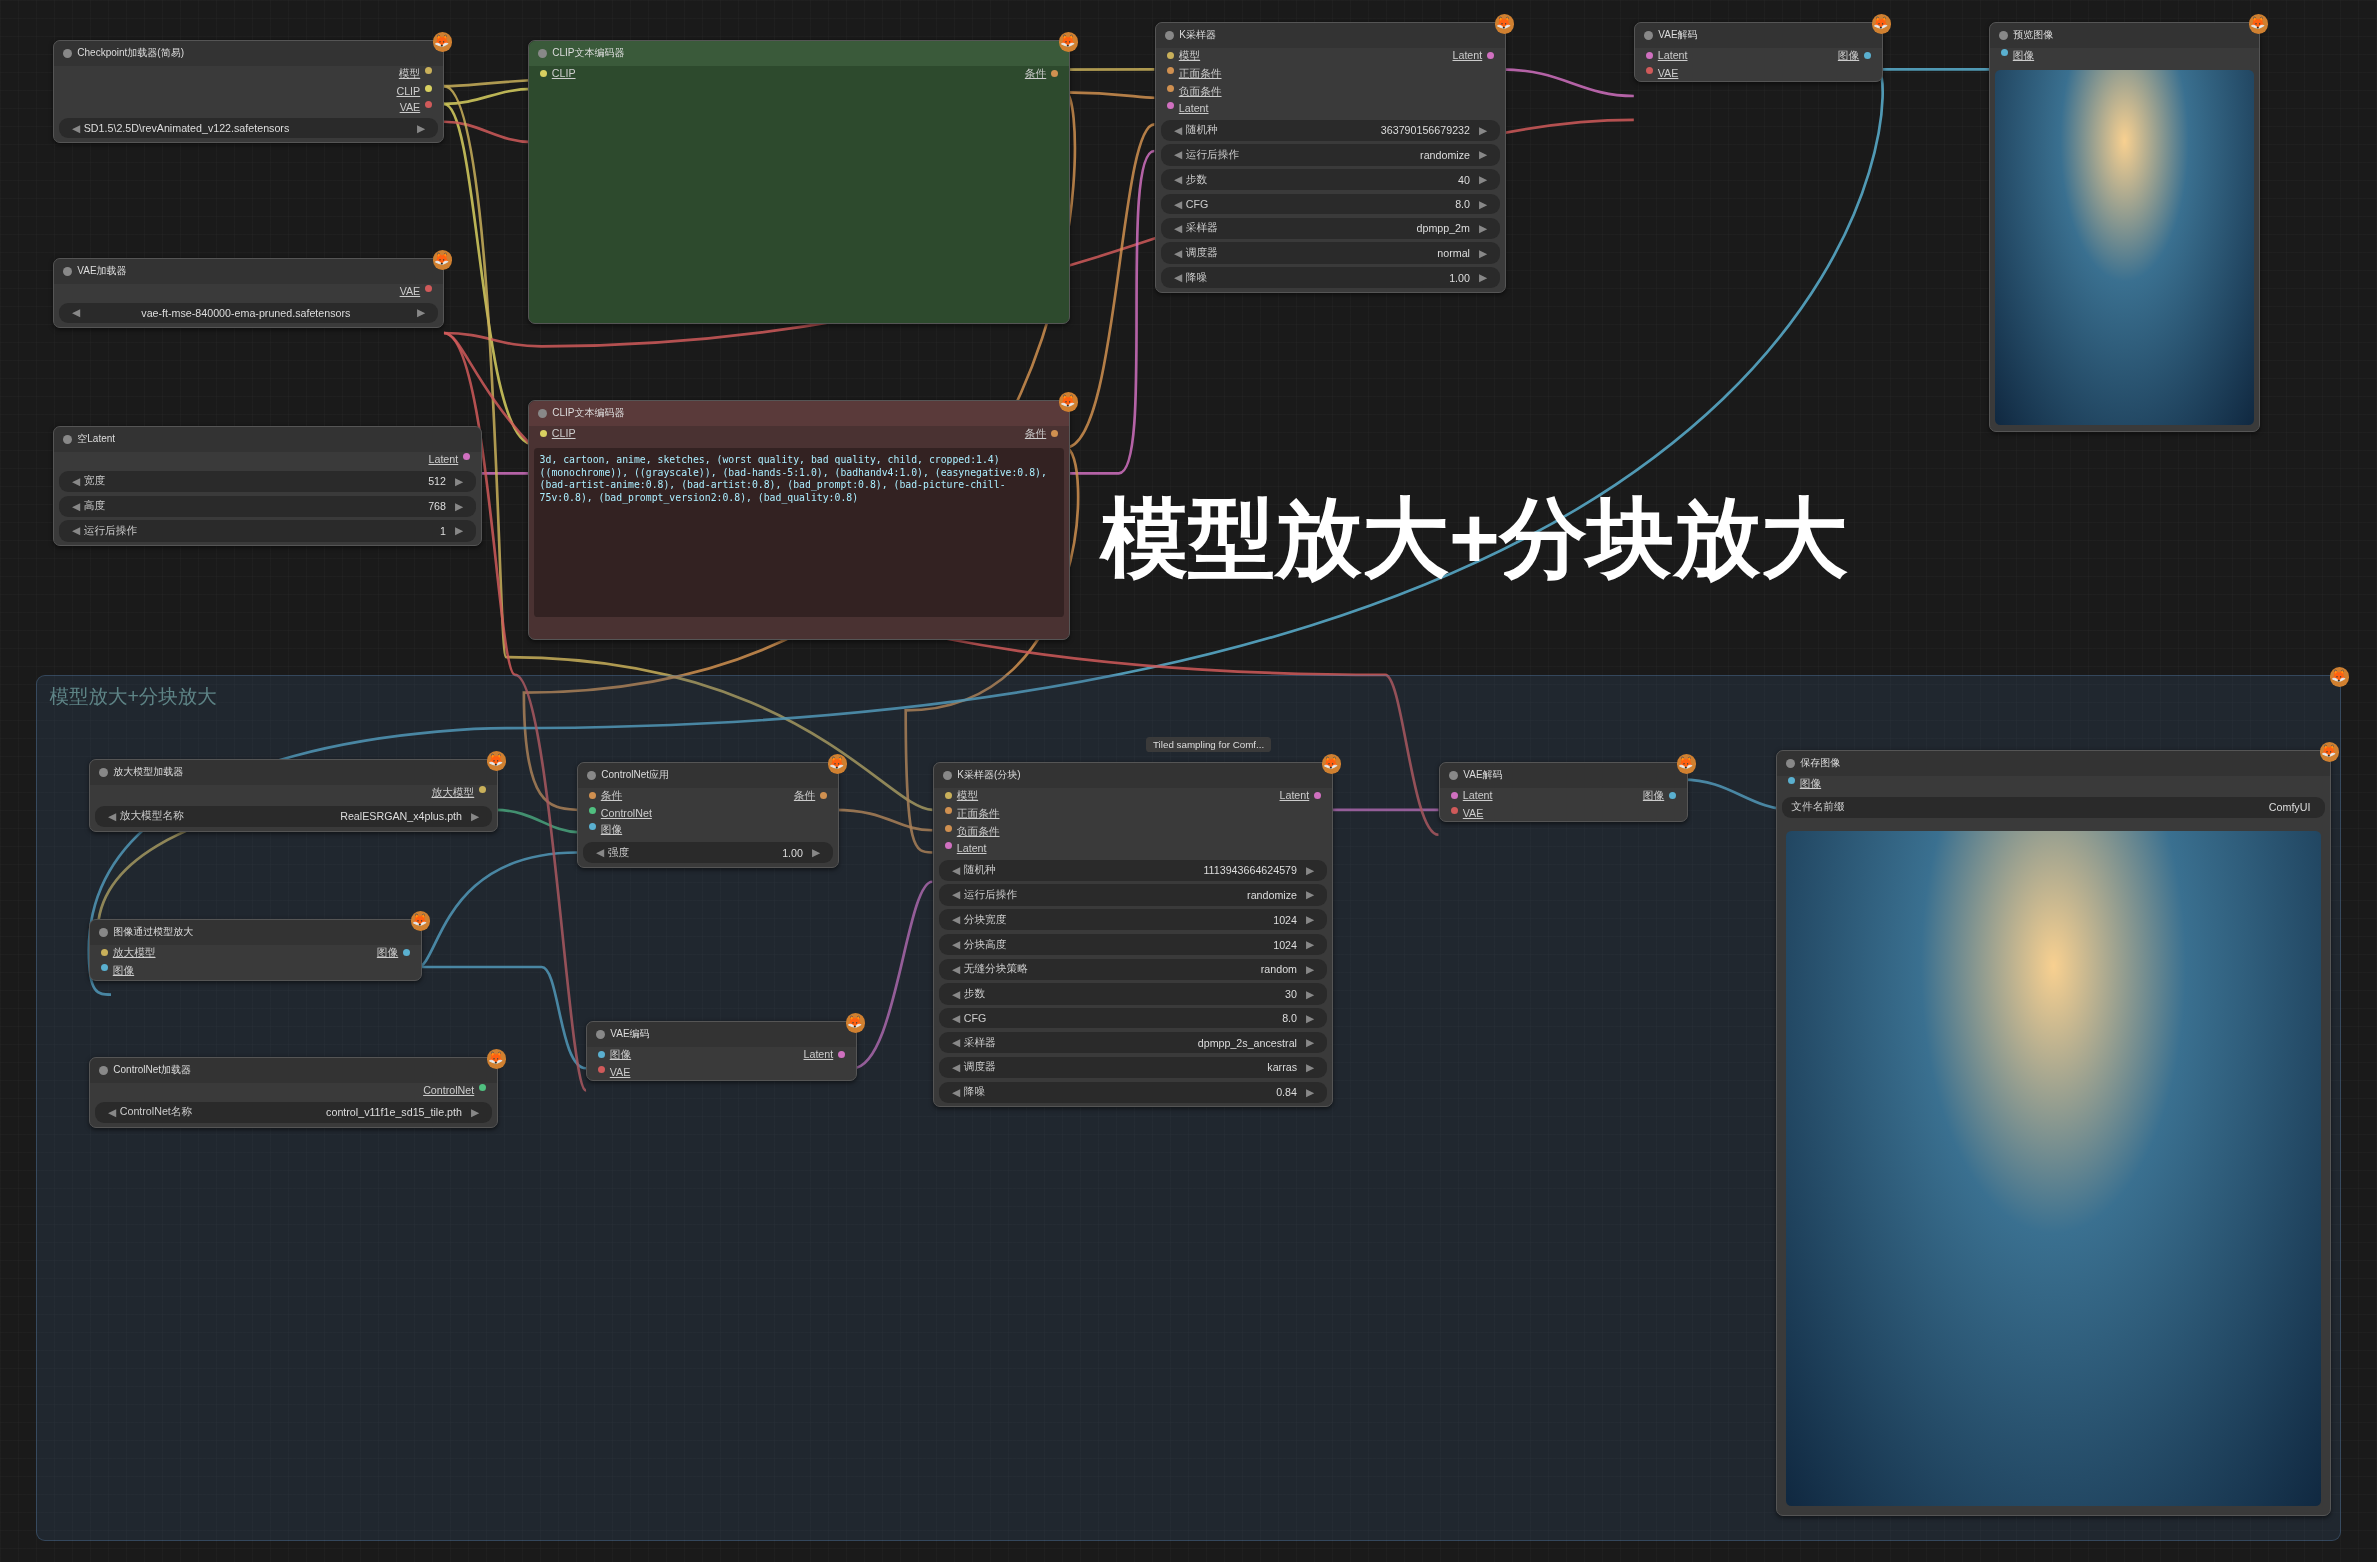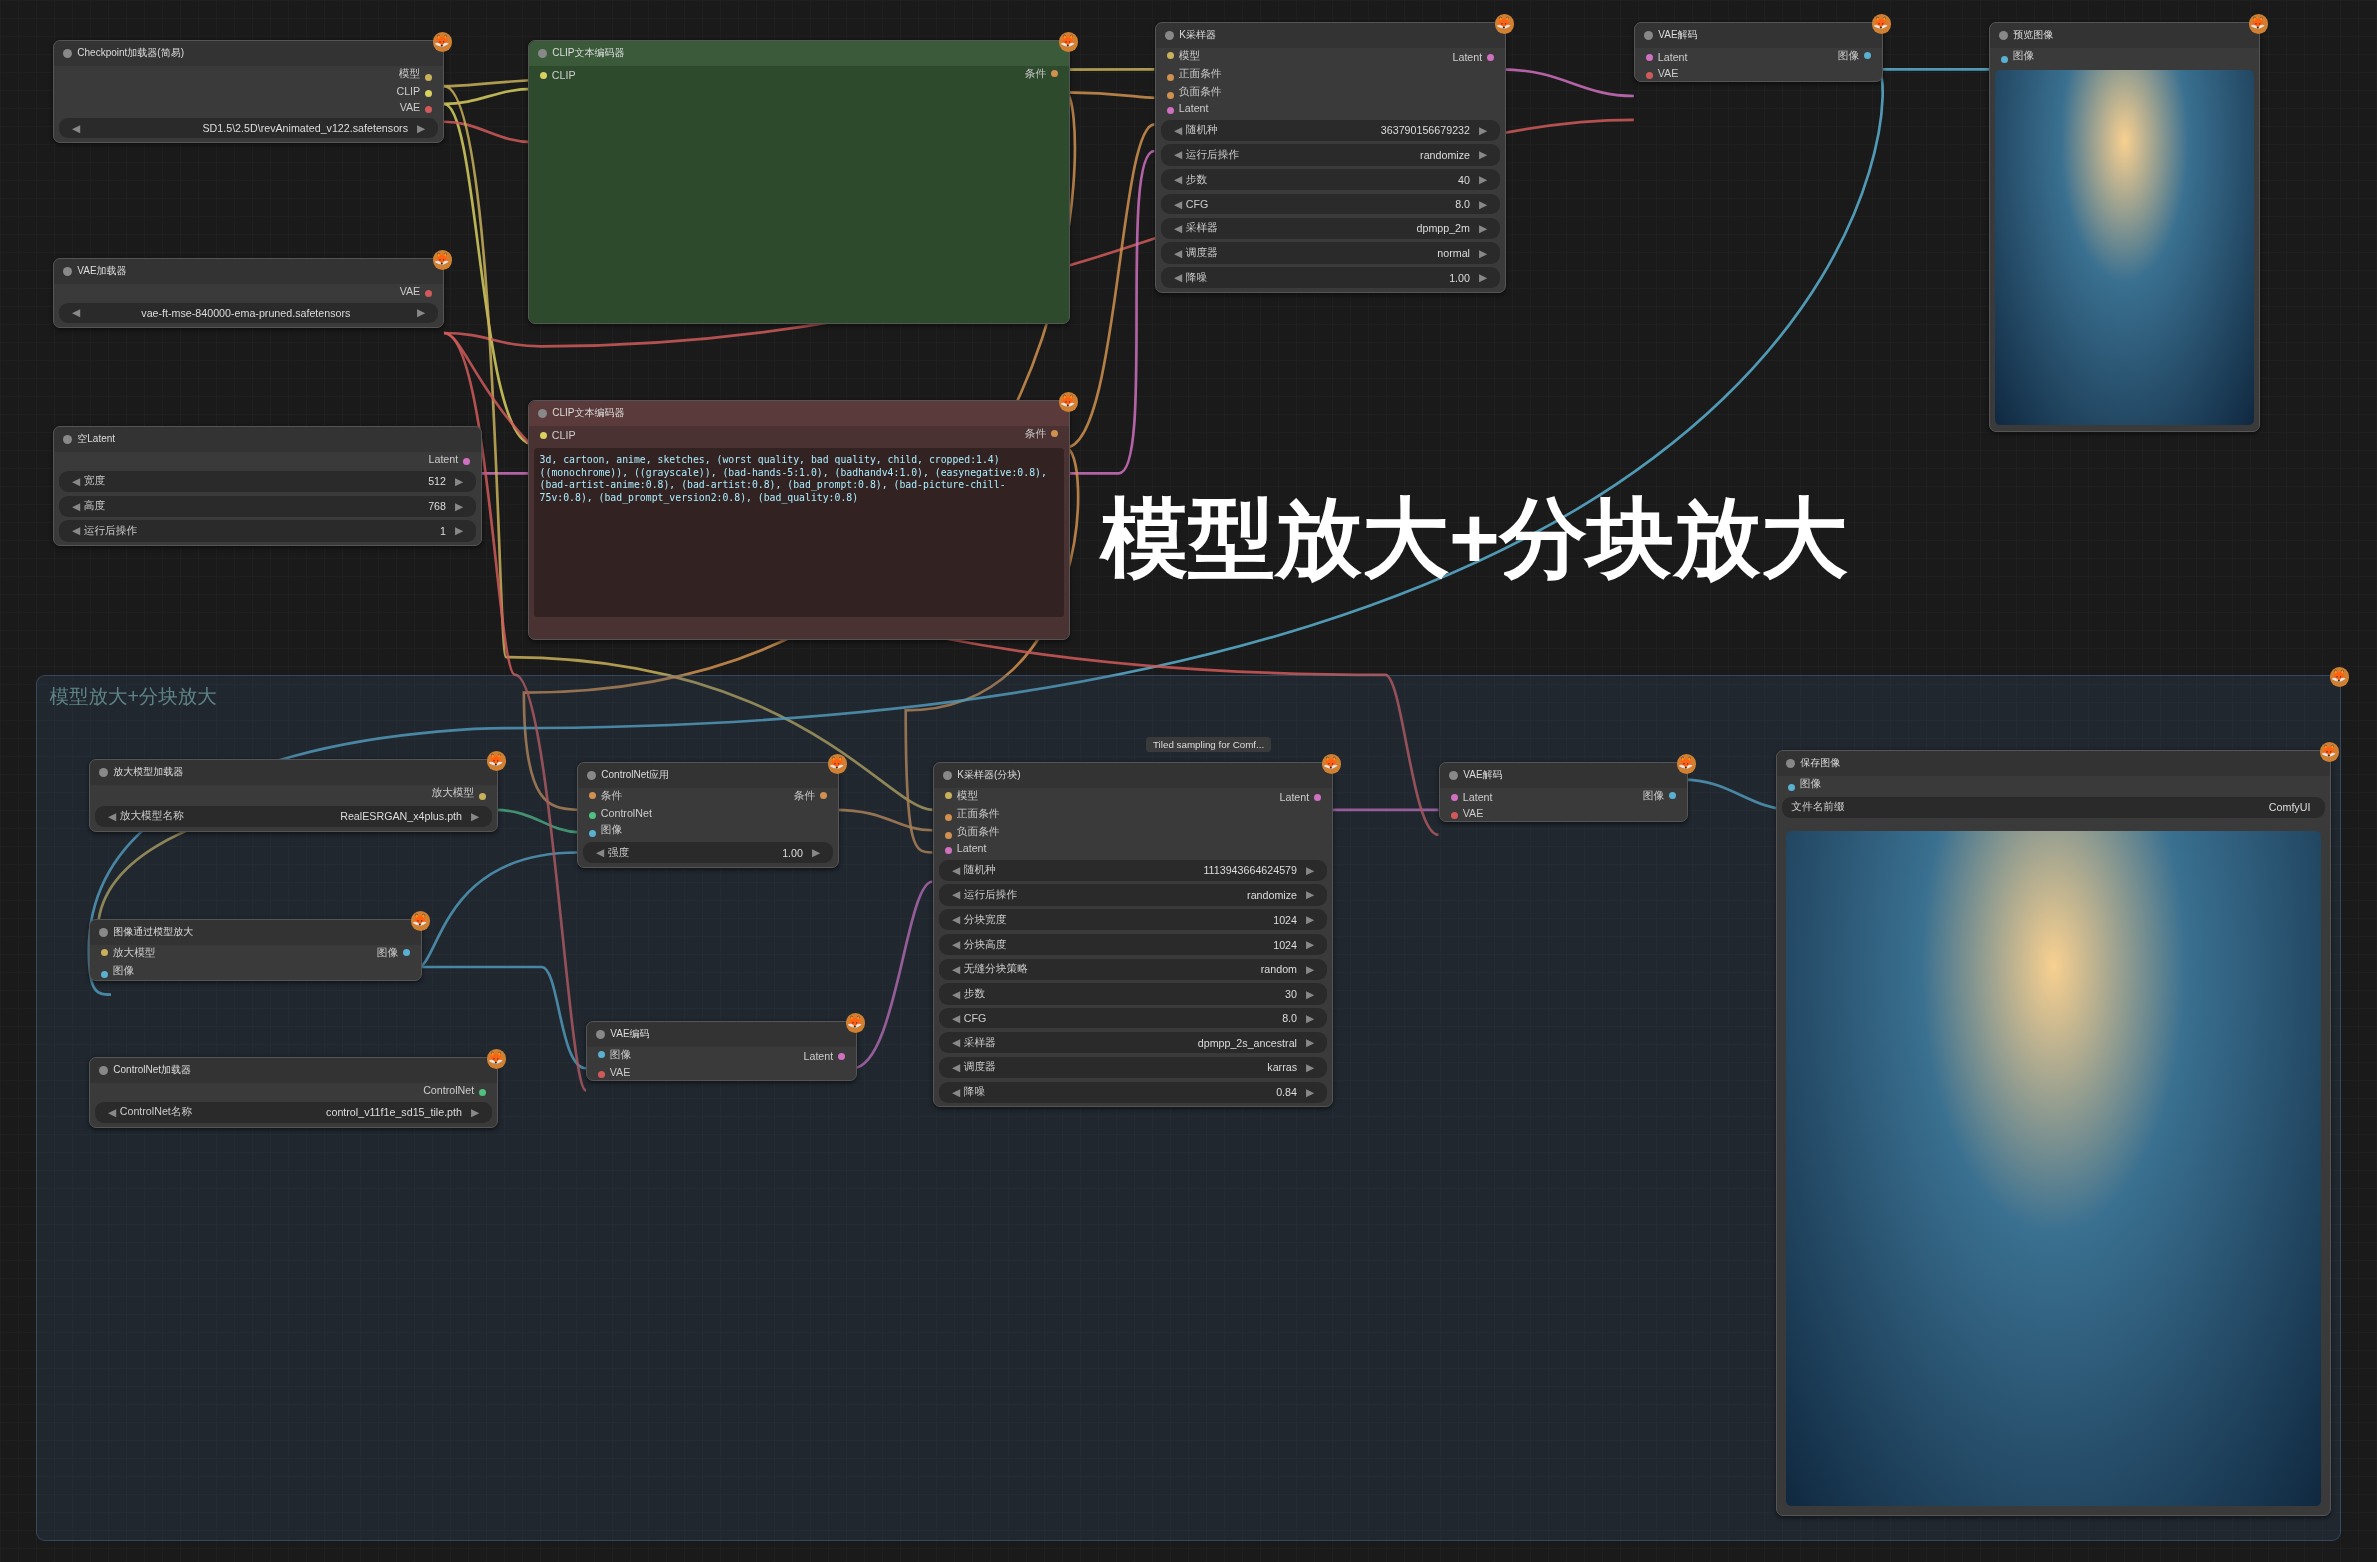--- a/index.html
+++ b/index.html
@@ -27,21 +27,21 @@
 .node-title {
   padding: 5.3px 9px;
   background: #333;
   border-radius: 7px 7px 0 0;
   font-size: 10px;
   color: #ddd;
   display: flex;
   align-items: center;
 }
 .node-title .dot { width: 9px; height: 9px; background: #888; border-radius: 50%; margin-right: 5.3px; display: inline-block; }
-.port { display: flex; align-items: flex-end; padding: 1.8px 7px; font-size: 10.7px; }
+.port { display: flex; align-items: flex-start; padding: 1.8px 7px; font-size: 10.7px; text-decoration: underline; }
 .port.input { justify-content: flex-start; }
 .port.output { justify-content: flex-end; }
 .port.row { justify-content: space-between; }
 .port .pdot { width: 7px; height: 7px; border-radius: 50%; margin: 0 4.4px; display: inline-block; }
 .widget {
   display: flex;
   align-items: center;
   justify-content: space-between;
   background: #2a2a2a;
   border-radius: 9px;
@@ -171,21 +171,21 @@
   <div class="port output">
       <span>CLIP</span>
       <span class="pdot c-clip"></span>
     </div>
   <div class="port output">
       <span>VAE</span>
       <span class="pdot c-vae"></span>
     </div>
   <div class="widget">
       <span class="arrow">◀</span>
-      <span class="wval" style="text-align:right">SD1.5\2.5D\revAnimated_v122.safetensors</span>
+      <span class="wval" style="text-align:left">SD1.5\2.5D\revAnimated_v122.safetensors</span>
       <span class="arrow">▶</span>
     </div>
   <span class="badge">🦊</span>
 </div>
 
 <div class="node" style="left:53px; top:258px; width:391px;">
   <div class="node-title">
       <span class="dot"></span>
       <span>VAE加载器</span>
     </div>

